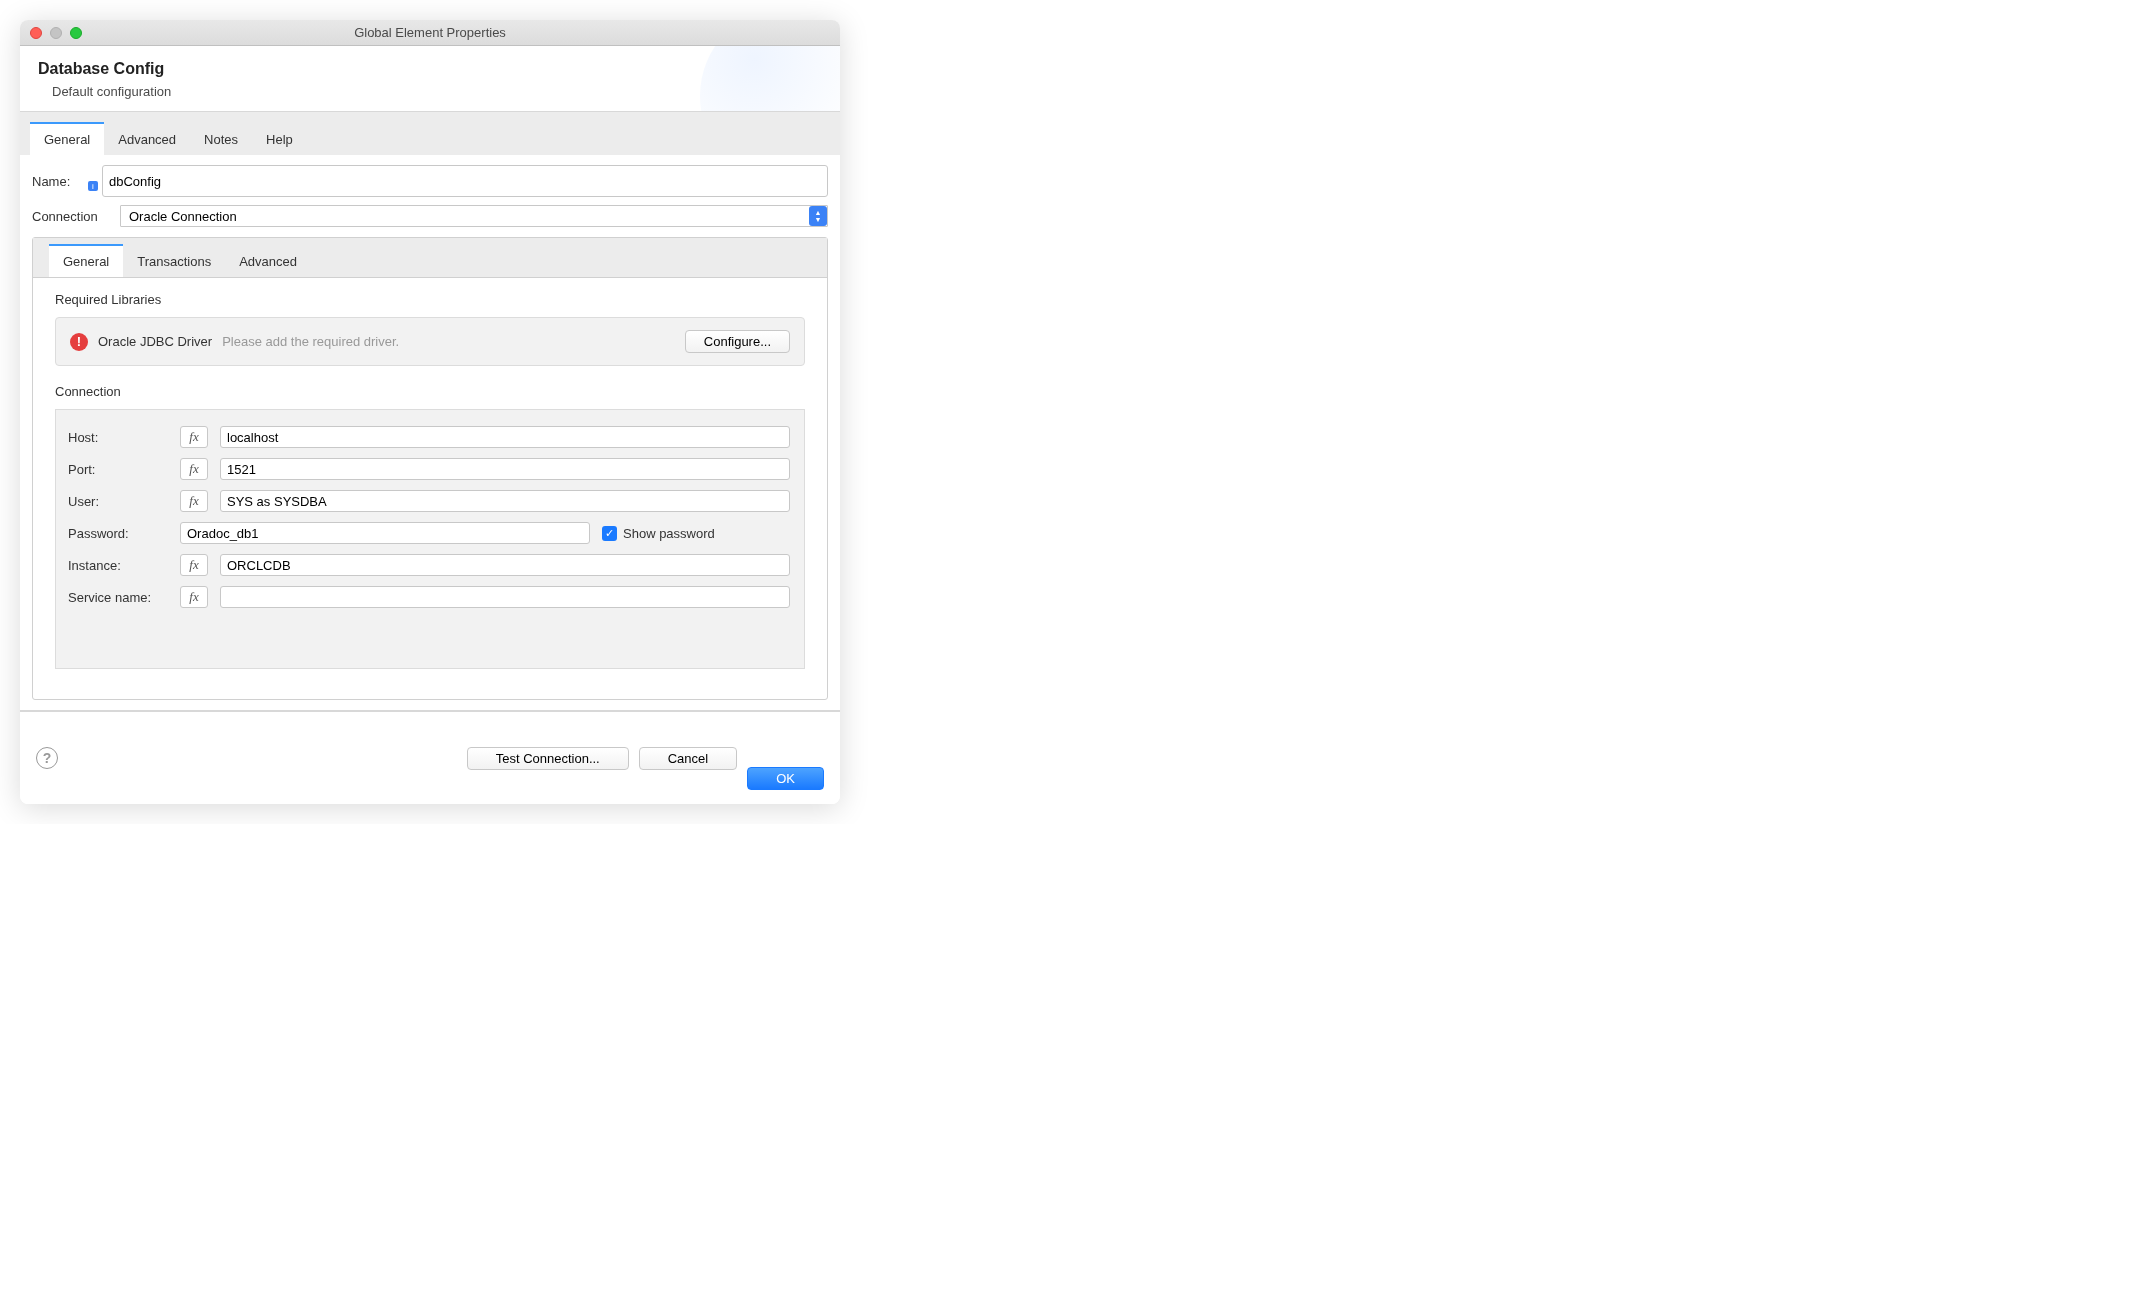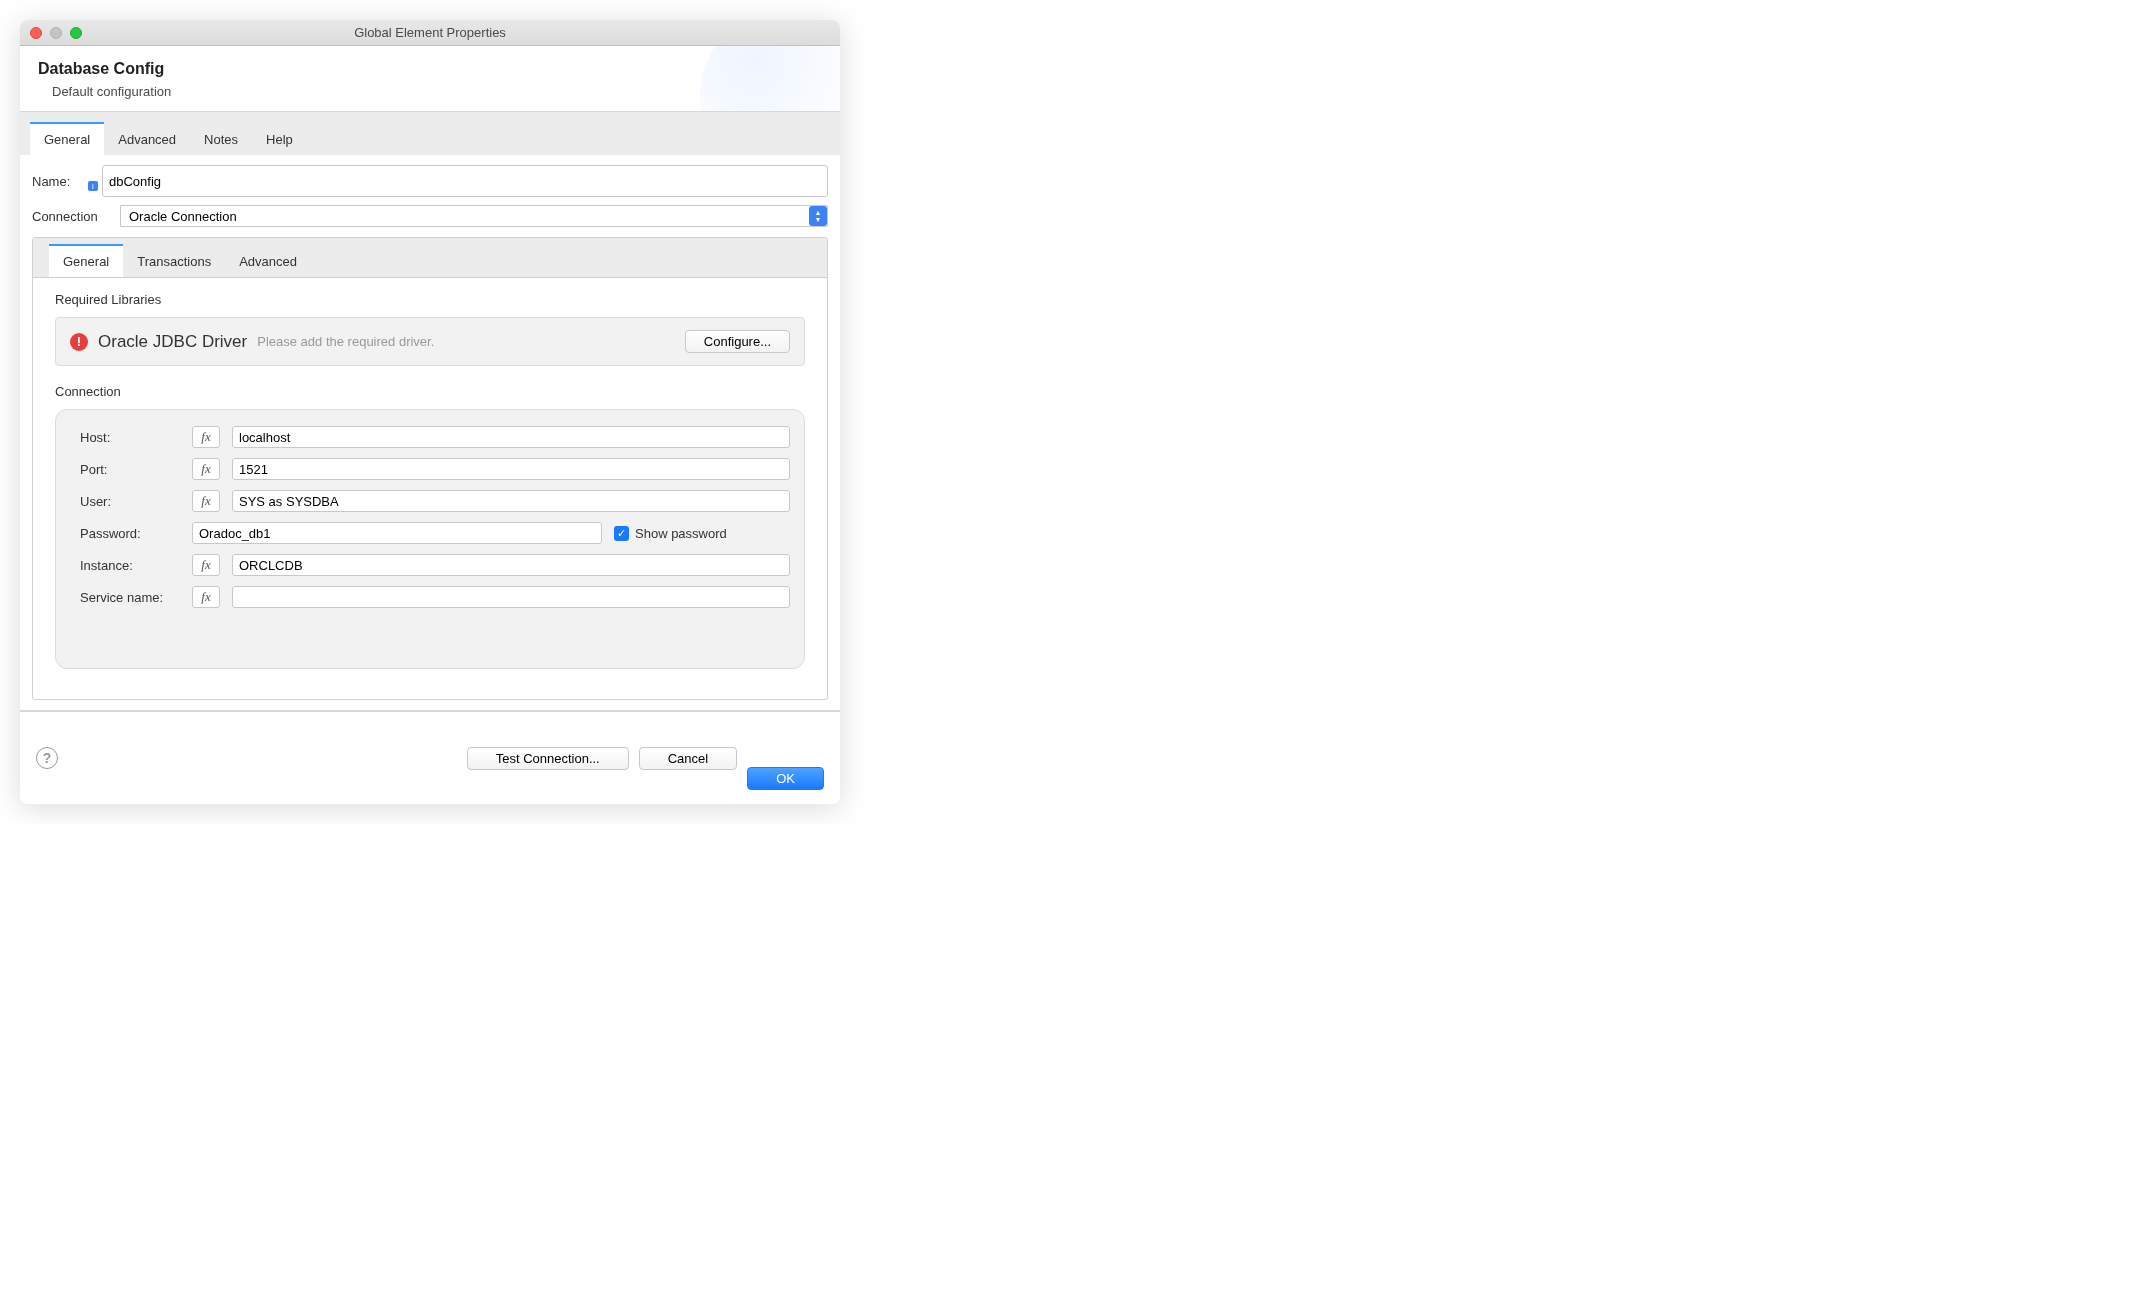--- a/index.html
+++ b/index.html
@@ -213,21 +213,21 @@
       border-radius: 50%;
       background: #e53e3e;
       color: #fff;
       font-size: 13px;
       font-weight: bold;
       display: flex;
       align-items: center;
       justify-content: center;
     }
     .lib-name {
-      font-size: 17px;
+      font-size: 13px;
       color: #333;
     }
     .lib-hint {
       font-size: 13px;
       color: #999;
       flex: 1;
     }
     .btn {
       background: linear-gradient(to bottom, #ffffff, #f2f2f2);
       border: 1px solid #c8c8c8;
@@ -239,22 +239,22 @@
     .btn-primary {
       background: linear-gradient(to bottom, #4da3ff, #1a7aff);
       color: #fff;
       border: 1px solid #1a7aff;
       padding: 3px 36px;
       margin-top: 41px;
     }
     .conn-section {
       background: #f2f2f2;
       border: 1px solid #dcdcdc;
-      border-radius: 12px;
-      padding: 16px 14px 60px 24px;
+      border-radius: 0;
+      padding: 16px 14px 60px 12px;
     }
     .conn-row {
       display: flex;
       align-items: center;
       gap: 12px;
       margin-bottom: 10px;
     }
     .conn-row label {
       width: 100px;
       font-size: 13px;

